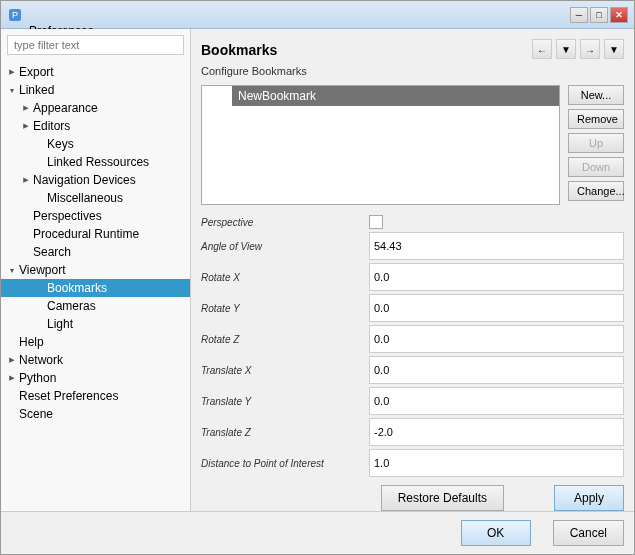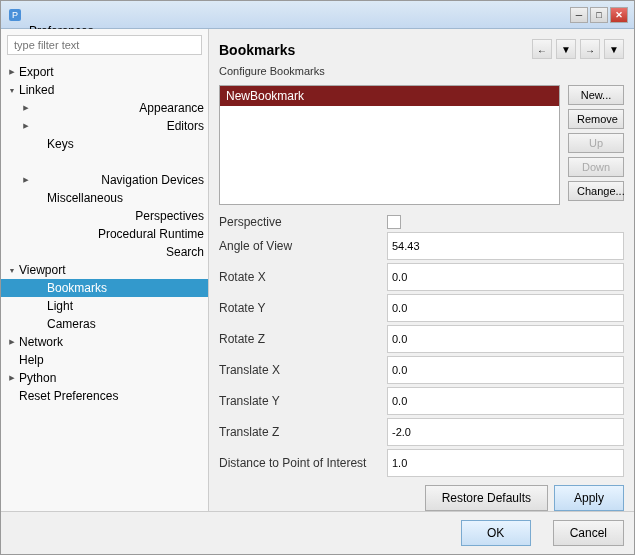--- a/index.html
+++ b/index.html
@@ -79,21 +79,21 @@
       font-weight: bold;
     }
 
     .content-area {
       display: flex;
       flex: 1;
       overflow: hidden;
     }
 
     .left-panel {
-      width: 208px;
+      width: 190px;
       background: #f8f8f8;
       border-right: 1px solid #ccc;
       display: flex;
       flex-direction: column;
       flex-shrink: 0;
     }
 
     .filter-input {
       margin: 6px;
       padding: 3px 6px;
@@ -133,21 +133,21 @@
       font-size: 8px;
       color: #555;
       flex-shrink: 0;
     }
 
     .tree-label {
       flex: 1;
     }
 
     .indent-1 { padding-left: 4px; }
-    .indent-2 { padding-left: 18px; text-align: right; }
+    .indent-2 { padding-left: 18px; }
     .indent-3 { padding-left: 32px; }
 
     .right-panel {
       flex: 1;
       display: flex;
       flex-direction: column;
       padding: 10px;
     }
 
     .section-header {
@@ -176,22 +176,23 @@
       height: 120px;
       overflow-y: auto;
     }
 
     .bookmark-item {
       padding: 3px 6px;
       cursor: pointer;
     }
 
     .bookmark-item.selected {
-      background: #7f1d1d;
+      background: #737373;
       color: white;
+      margin-left: 30px;
     }
 
     .bookmark-buttons {
       display: flex;
       flex-direction: column;
       gap: 4px;
       width: 56px;
     }
 
     .btn {
@@ -209,22 +210,23 @@
     }
 
     .properties-grid {
       display: grid;
       grid-template-columns: 160px 1fr;
       gap: 3px 8px;
       align-items: center;
     }
 
     .prop-label {
-      font-size: 12px;
+      font-size: 10px;
       color: #333;
+      font-style: italic;
     }
 
     .prop-value {
       border: 1px solid #ccc;
       background: white;
       padding: 2px 4px;
       font-size: 11px;
       height: 28px;
       display: flex;
       align-items: center;
@@ -253,20 +255,21 @@
       background: linear-gradient(to bottom, #f5f5f5, #e0e0e0);
       font-size: 12px;
       cursor: pointer;
       min-width: 70px;
       text-align: center;
     }
 
     .bottom-btn.primary {
       background: linear-gradient(to bottom, #e8f4ff, #c8dff5);
       border-color: #7aaad0;
+      margin-left: 44px;
     }
 
     .toolbar {
       display: flex;
       align-items: center;
       justify-content: flex-end;
       margin-bottom: 6px;
       gap: 4px;
     }
 
@@ -330,20 +333,21 @@
           <div class="tree-item indent-2">
             <span class="expand-icon" style="font-size:7px;">▶</span>
             <span class="tree-label">Editors</span>
           </div>
           <div class="tree-item indent-3">
             <span class="expand-icon"></span>
             <span class="tree-label">Keys</span>
           </div>
           <div class="tree-item indent-3">
             <span class="expand-icon"></span>
+            <span class="tree-label">Linked Ressources</span>
           </div>
           <div class="tree-item indent-2">
             <span class="expand-icon" style="font-size:7px;">▶</span>
             <span class="tree-label">Navigation Devices</span>
           </div>
           <div class="tree-item indent-3">
             <span class="expand-icon"></span>
             <span class="tree-label">Miscellaneous</span>
           </div>
           <div class="tree-item indent-2">
@@ -361,41 +365,45 @@
           <div class="tree-item indent-1">
             <span class="expand-icon" style="font-size:7px;">▼</span>
             <span class="tree-label">Viewport</span>
           </div>
           <div class="tree-item indent-3 selected" style="background: rgb(51, 153, 204); color: white;">
             <span class="expand-icon" style="color: white;"></span>
             <span class="tree-label">Bookmarks</span>
           </div>
           <div class="tree-item indent-3">
             <span class="expand-icon"></span>
+            <span class="tree-label">Cameras</span>
+          </div>
+          <div class="tree-item indent-3">
+            <span class="expand-icon"></span>
             <span class="tree-label">Light</span>
           </div>
-          <div class="tree-item indent-3">
-            <span class="expand-icon"></span>
-            <span class="tree-label">Cameras</span>
+          <div class="tree-item indent-1">
+            <span class="expand-icon"></span>
+            <span class="tree-label">Help</span>
           </div>
           <div class="tree-item indent-1">
             <span class="expand-icon" style="font-size:7px;">▶</span>
             <span class="tree-label">Network</span>
           </div>
           <div class="tree-item indent-1">
-            <span class="expand-icon"></span>
-            <span class="tree-label">Help</span>
-          </div>
-          <div class="tree-item indent-1">
             <span class="expand-icon" style="font-size:7px;">▶</span>
             <span class="tree-label">Python</span>
           </div>
           <div class="tree-item indent-1">
             <span class="expand-icon"></span>
             <span class="tree-label">Reset Preferences</span>
+          </div>
+          <div class="tree-item indent-1">
+            <span class="expand-icon"></span>
+            <span class="tree-label">Scene</span>
           </div>
         </div>
     </div>
 
     <div class="right-panel">
       <div class="header-row">
         <span class="section-header">Bookmarks</span>
         <div class="toolbar">
           <button class="toolbar-btn">←</button>
           <button class="toolbar-btn">▼</button>

